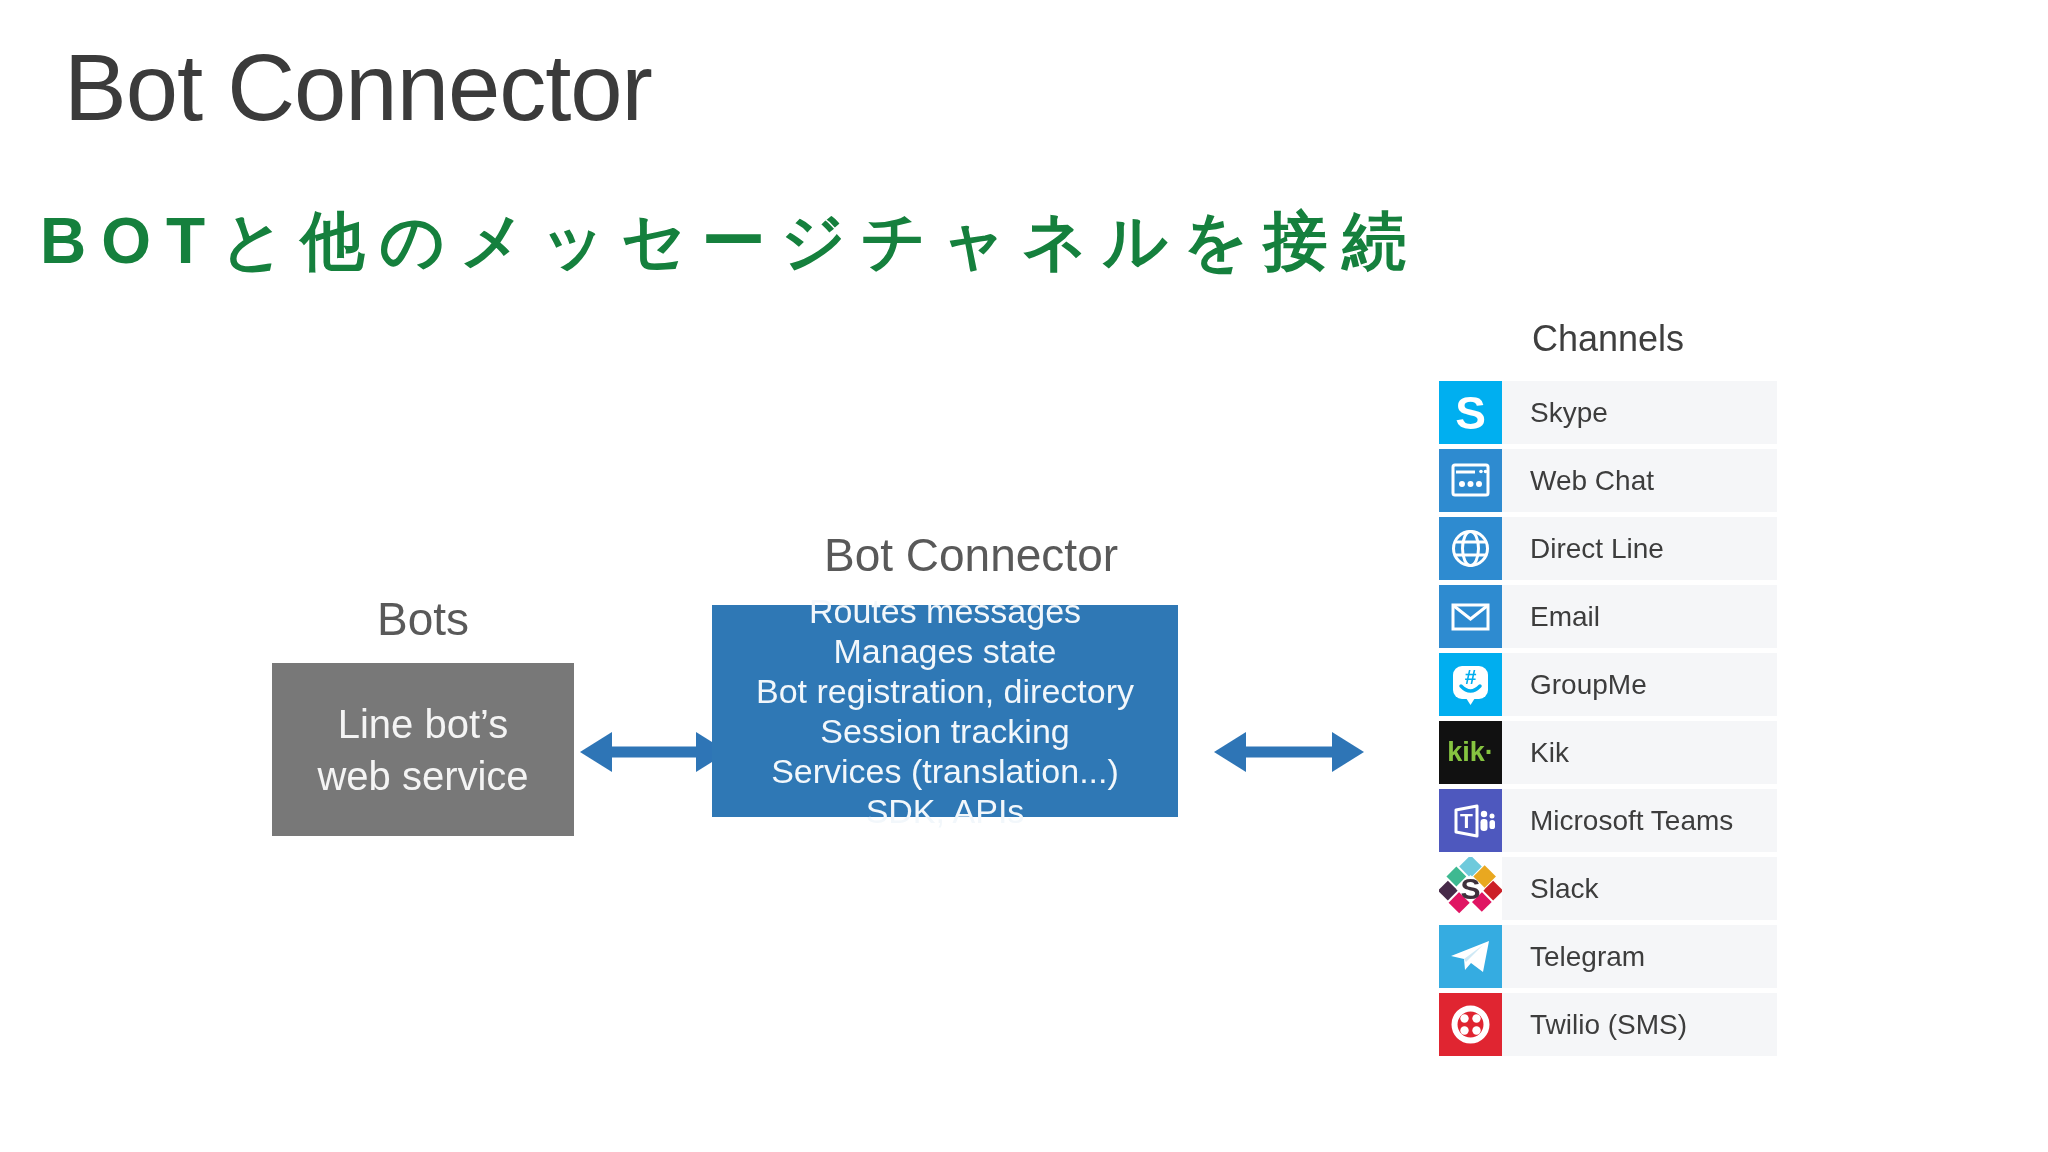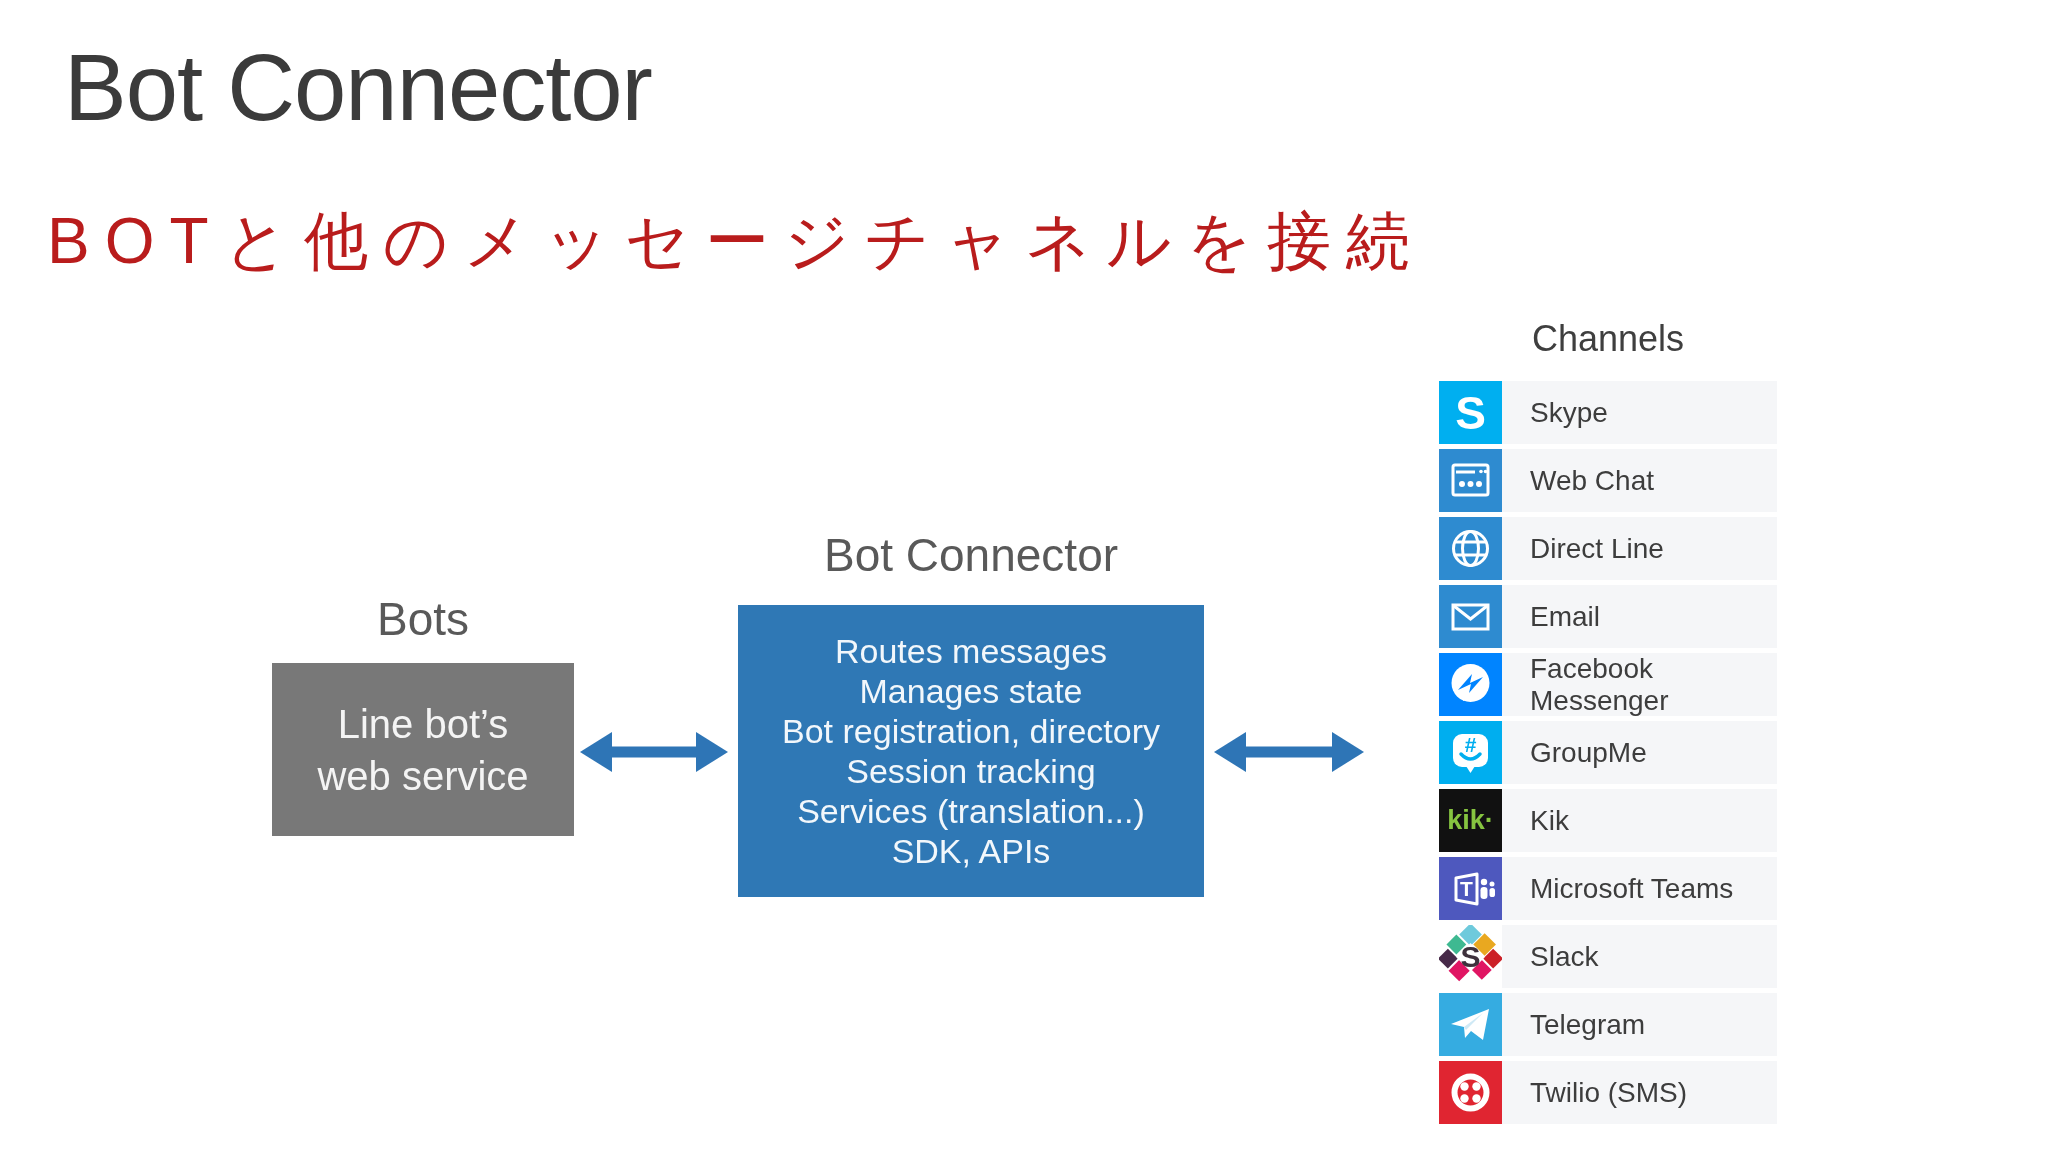--- a/index.html
+++ b/index.html
@@ -1,31 +1,31 @@
 <!DOCTYPE html>
 <html><head>
 <meta charset="utf-8">
 <style>
   html,body{margin:0;padding:0;background:#fff;}
   body{width:2048px;height:1152px;overflow:hidden;font-family:"Liberation Sans",sans-serif;}
   .stage{position:absolute;left:0;top:0;width:2048px;height:1152px;background:#ffffff;}
 
   .title{position:absolute;left:64px;top:34px;font-size:94px;font-weight:300;
          letter-spacing:-1px;color:#3b3b3b;}
-  .subtitle{position:absolute;left:47px;top:198px;font-size:64px;font-weight:400;
-         letter-spacing:15px;color:#b91c1c;white-space:nowrap;}
+  .subtitle{position:absolute;left:40px;top:198px;font-size:64px;font-weight:700;
+         letter-spacing:15px;color:#15803d;white-space:nowrap;}
 
   .diag-label{position:absolute;font-size:46px;color:#595959;text-align:center;}
   #bots-label{left:272px;top:592px;width:302px;}
   #connector-label{left:738px;top:528px;width:466px;}
 
   .graybox{position:absolute;left:272px;top:663px;width:302px;height:173px;background:#787878;
            display:flex;flex-direction:column;align-items:center;justify-content:center;
            color:#f4f4f4;font-size:40px;line-height:1.3;text-align:center;}
-  .bluebox{position:absolute;left:738px;top:605px;width:466px;height:292px;background:#2f78b5;
+  .bluebox{position:absolute;left:712px;top:605px;width:466px;height:212px;background:#2f78b5;
            display:flex;flex-direction:column;align-items:center;justify-content:center;
            color:#f2f7fb;font-size:34px;line-height:40px;text-align:center;}
 
   .arrow{position:absolute;top:722px;height:60px;}
   #arrow-left{left:580px;width:148px;}
   #arrow-right{left:1214px;width:150px;}
 
   .channels-header{position:absolute;left:1439px;top:318px;width:338px;text-align:center;
            font-size:36px;color:#3f3f3f;}
   .channel-list{position:absolute;left:1439px;top:381px;width:338px;
@@ -118,30 +118,20 @@
     <div class="row">
       <div class="chip" style="background:#2e8bd0">
         <svg width="63" height="63" viewBox="0 0 63 63">
           <rect x="14" y="20" width="35" height="24" fill="none" stroke="#fff" stroke-width="3"></rect>
           <polyline points="15,21 31.5,34 48,21" fill="none" stroke="#fff" stroke-width="3"></polyline>
         </svg>
       </div>
       <div class="rowlabel">Email</div>
     </div>
 
-    <div class="row">
-      <div class="chip" style="background:#0084ff">
-        <svg width="63" height="63" viewBox="0 0 63 63">
-          <circle cx="31.5" cy="30" r="19" fill="#fff"></circle>
-          <path d="M24 48 L24 41 L31 44 Z" fill="#fff"></path>
-          <path d="M19 37 L33 21 L31 30 L44 24 L30 40 L32 31 Z" fill="#0084ff"></path>
-        </svg>
-      </div>
-      <div class="rowlabel">Facebook Messenger</div>
-    </div>
 
     <div class="row">
       <div class="chip" style="background:#00aeef">
         <svg width="63" height="63" viewBox="0 0 63 63">
           <rect x="14" y="13" width="35" height="33" rx="9" fill="#fff"></rect>
           <path d="M27 45 L31.5 52 L36 45 Z" fill="#fff"></path>
           <text x="31.5" y="31" text-anchor="middle" font-family="Liberation Sans, sans-serif" font-size="21" font-weight="700" fill="#00aeef">#</text>
           <path d="M22 33 Q31.5 43 41 33" fill="none" stroke="#00aeef" stroke-width="3.5" stroke-linecap="round"></path>
         </svg>
       </div>

